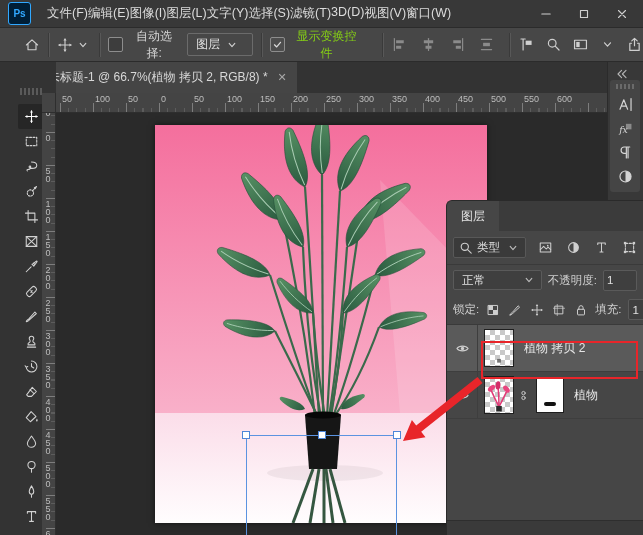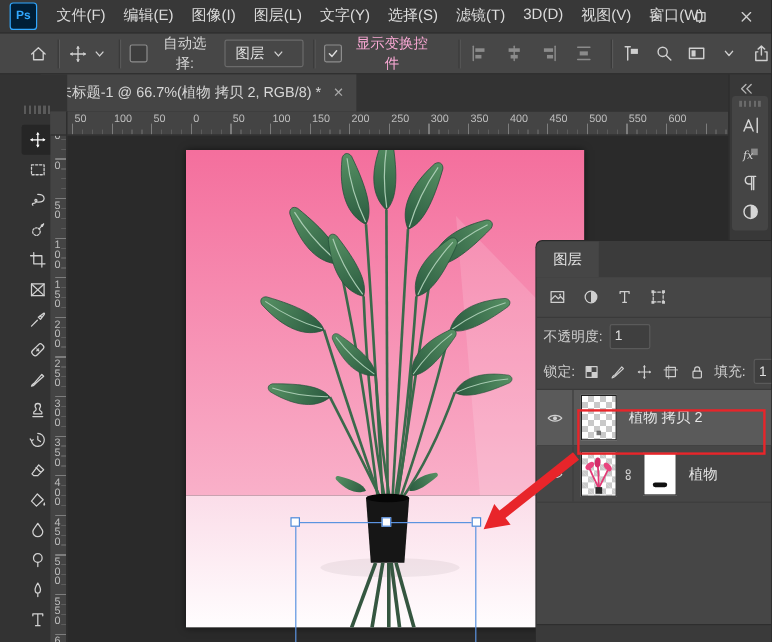--- a/index.html
+++ b/index.html
@@ -7,21 +7,21 @@
        font-family:"Liberation Sans",sans-serif;color:#ddd;-webkit-font-smoothing:antialiased;}
   .abs{position:absolute;}
   .row{display:flex;align-items:center;}
   .icon{display:inline-flex;align-items:center;justify-content:center;color:#cfcfcf;}
   .icon svg{display:block;}
 
   
   #titlebar{left:0;top:0;width:643px;height:28px;background:#383838;display:flex;align-items:center;border-bottom:1px solid #2b2b2b;box-sizing:border-box;}
   #ps-logo{width:21px;height:21px;margin-left:8px;border:1px solid #31a8ff;border-radius:3px;background:#001e36;color:#31a8ff;
            font-size:10px;font-weight:bold;display:flex;align-items:center;justify-content:center;}
-  #menus{display:flex;gap:15px;margin-left:16px;font-size:12.5px;color:#dcdcdc;}
+  #menus{display:flex;margin-left:16px;font-size:12.5px;color:#dcdcdc;}
   #menus .menu{cursor:default;}
   #win-controls{position:absolute;right:6px;top:0;height:28px;display:flex;align-items:center;gap:24px;padding-right:8px;color:#9a9a9a;}
 
   
   #optionsbar{left:0;top:28px;width:643px;height:34px;background:#474747;display:flex;align-items:center;border-bottom:1px solid #2b2b2b;box-sizing:border-box;font-size:12px;text-align:center;}
   .sep{width:1px;height:24px;background:#3a3a3a;box-shadow:1px 0 0 #585858;margin:0 8px;}
   .checkbox{width:13px;height:13px;border:1px solid #8d8d8d;background:#3d3d3d;border-radius:2px;display:inline-flex;align-items:center;justify-content:center;margin-right:6px;}
   .checkbox.checked{background:#4d4d4d;}
   .dropdown{height:21px;background:#474747;border:1px solid #6b6b6b;border-radius:2px;display:inline-flex;align-items:center;padding:0 4px 0 8px;gap:4px;color:#e0e0e0;}
   .disabled-icons .icon{color:#8b8b8b;}
@@ -167,21 +167,21 @@
             <path d="M6.5 8 L10 12 L13.5 8"></path>
           </svg>
         </span>
     </span>
     <span class="sep"></span>
     <span class="checkbox checked" id="show-transform-box">
         <svg viewBox="0 0 20 20" width="11" height="11" fill="none" stroke="currentColor" stroke-width="1.4" stroke-linecap="round" stroke-linejoin="round">
           <path d="M4.5 10.5 L8.5 14.5 L15.5 6" stroke-width="2.2"></path>
         </svg>
       </span>
-    <span style="color:#f9a8d4">显示变换控件</span>
+    <span style="color:#84cc16">显示变换控件</span>
     <span class="sep" style="margin-left:20px"></span>
     <span id="align-icons" class="row disabled-icons" style="gap:12px">
         <span class="icon">
           <svg viewBox="0 0 20 20" width="17" height="17" fill="none" stroke="currentColor" stroke-width="1.4" stroke-linecap="round" stroke-linejoin="round">
             <path d="M4 3 V17"></path>
             <rect x="6" y="5" width="9" height="3.5" fill="currentColor" stroke="none"></rect>
             <rect x="6" y="11.5" width="6" height="3.5" fill="currentColor" stroke="none"></rect>
           </svg>
         </span>
         <span class="icon">
@@ -527,20 +527,34 @@
           <path d="M10 3.5 A6.5 6.5 0 0 1 10 16.5 Z" fill="currentColor" stroke="none"></path>
         </svg>
       </span>
     </div>
 
   <div id="layers-panel" class="abs z10">
     <div id="lp-tabs">
       <div id="lp-tab">图层</div>
     </div>
     <div id="lp-filter">
+      <div id="lp-search">
+        <span class="icon">
+            <svg viewBox="0 0 20 20" width="16" height="16" fill="none" stroke="currentColor" stroke-width="1.4" stroke-linecap="round" stroke-linejoin="round">
+              <circle cx="8.5" cy="8.5" r="4.5"></circle>
+              <path d="M12 12 L16.5 16.5"></path>
+            </svg>
+          </span>
+        <span>类型</span>
+        <span class="icon chev">
+            <svg viewBox="0 0 20 20" width="16" height="16" fill="none" stroke="currentColor" stroke-width="1.4" stroke-linecap="round" stroke-linejoin="round">
+              <path d="M6.5 8 L10 12 L13.5 8"></path>
+            </svg>
+          </span>
+      </div>
       <div id="lp-filter-icons">
           <span class="icon">
             <svg viewBox="0 0 20 20" width="15" height="15" fill="none" stroke="currentColor" stroke-width="1.4" stroke-linecap="round" stroke-linejoin="round">
               <rect x="3" y="4" width="14" height="12"></rect>
               <path d="M3 13 L7.5 8.5 L11 12 L13.5 9.5 L17 13"></path>
               <circle cx="13" cy="7.5" r="1.1" fill="currentColor" stroke="none"></circle>
             </svg>
           </span>
           <span class="icon">
             <svg viewBox="0 0 20 20" width="15" height="15" fill="none" stroke="currentColor" stroke-width="1.4" stroke-linecap="round" stroke-linejoin="round">
@@ -558,20 +572,28 @@
               <rect x="4.5" y="4.5" width="11" height="11" stroke-dasharray="3 2"></rect>
               <rect x="2.5" y="2.5" width="3.2" height="3.2" fill="currentColor" stroke="none"></rect>
               <rect x="14.3" y="2.5" width="3.2" height="3.2" fill="currentColor" stroke="none"></rect>
               <rect x="2.5" y="14.3" width="3.2" height="3.2" fill="currentColor" stroke="none"></rect>
               <rect x="14.3" y="14.3" width="3.2" height="3.2" fill="currentColor" stroke="none"></rect>
             </svg>
           </span>
         </div>
     </div>
     <div id="lp-blend-row">
+      <div id="blend-select">
+        <span>正常</span>
+        <span class="icon chev">
+            <svg viewBox="0 0 20 20" width="16" height="16" fill="none" stroke="currentColor" stroke-width="1.4" stroke-linecap="round" stroke-linejoin="round">
+              <path d="M6.5 8 L10 12 L13.5 8"></path>
+            </svg>
+          </span>
+      </div>
       <span class="lp-label">不透明度:</span>
       <span class="mini-field">1</span>
     </div>
     <div id="lp-lock-row">
       <span class="lp-label">锁定:</span>
       <span id="lock-icons">
           <span class="icon">
             <svg viewBox="0 0 20 20" width="14" height="14" fill="none" stroke="currentColor" stroke-width="1.4" stroke-linecap="round" stroke-linejoin="round">
               <rect x="3.5" y="3.5" width="13" height="13"></rect>
               <rect x="3.5" y="3.5" width="6.5" height="6.5" fill="currentColor" stroke="none"></rect>

